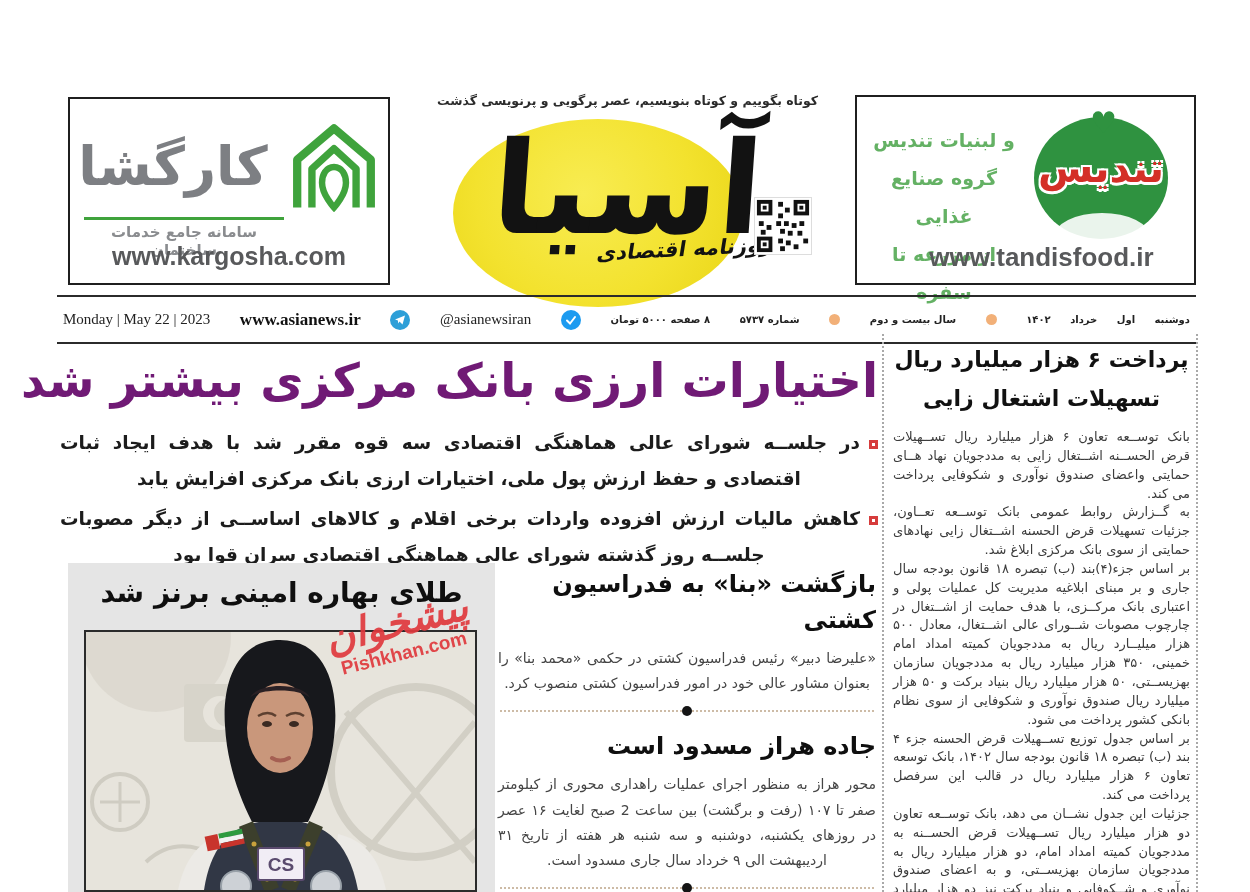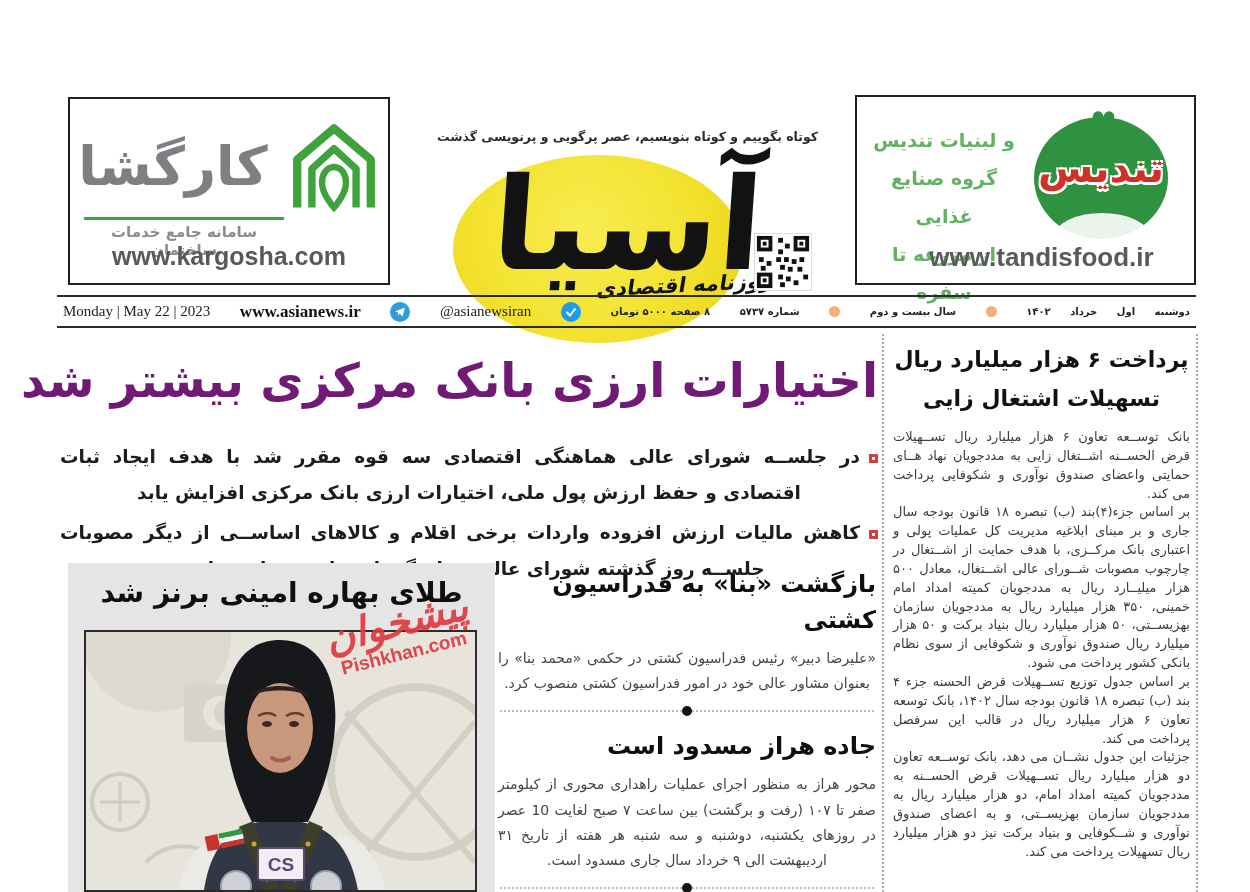--- a/index.html
+++ b/index.html
@@ -11,57 +11,57 @@
   }
   
   .ad { position:absolute; border:2px solid #1f1f1f; background:#fff; }
   .ad-left { left:68px; top:97px; width:322px; height:188px; }
   .kg-top { position:absolute; top:22px; left:0; width:100%; display:flex; align-items:center; justify-content:center; gap:20px; }
   .kg-word { font-size:54px; font-weight:900; color:#7d7f83; line-height:1; letter-spacing:-2px; }
   .kg-icon { width:92px; height:92px; }
   .kg-sub { position:absolute; top:118px; left:14px; width:200px; text-align:center; font-size:15px; font-weight:700; color:#8a8c8f; border-top:3px solid #3fa33c; padding-top:3px; }
   .kg-url { position:absolute; bottom:12px; left:0; width:100%; text-align:center; font-size:25px; font-weight:700; color:#58595b; font-family:"Liberation Sans",sans-serif; }
 
-  .masthead { position:absolute; left:425px; top:85px; width:405px; height:218px;margin-top:36px; }
+  .masthead { position:absolute; left:425px; top:85px; width:405px; height:218px; }
   .tagline { position:absolute; top:8px; width:100%; text-align:center; font-size:12.5px; font-weight:700; color:#2b2b2b; direction:rtl; }
   .sun { position:absolute; left:28px; top:34px; width:290px; height:188px; border-radius:50%;
          background: radial-gradient(circle at 45% 40%, #f8ec52 0%, #f3e22e 55%, #e8d414 100%); }
   .title-fa { position:absolute; left:0; top:18px; width:100%; text-align:center; font-size:128px; font-weight:900; color:#121212; line-height:1.35; transform:skewX(-4deg); }
   .subtitle-fa { position:absolute; right:58px; top:152px; font-size:21px; font-weight:900; color:#121212; transform:skewX(-12deg) rotate(-3deg); direction:rtl; }
   .qr { position:absolute; right:18px; top:112px; width:58px; height:58px; background:#fff; border:1px solid #ddd; }
 
   .ad-right { left:855px; top:95px; width:341px; height:190px; }
   .td-lines { position:absolute; right:170px; top:24px; width:160px; text-align:center; direction:rtl; font-size:19px; font-weight:700; color:#64b164; line-height:2.0; }
   .td-logo { position:absolute; right:18px; top:10px; width:142px; height:132px; }
   .td-circle { position:absolute; inset:10px 0 0 0; width:134px; height:122px; border-radius:50%; background:#2f9240; }
   .td-heart { position:absolute; top:-2px; left:56px; font-size:30px; color:#2f9240; z-index:2; }
   .td-brand { position:absolute; top:38px; left:0; width:134px; text-align:center; font-size:40px; font-weight:900; color:#d42f27; z-index:2; direction:rtl;
               text-shadow:-2px -2px 0 #fff, 2px -2px 0 #fff, -2px 2px 0 #fff, 2px 2px 0 #fff, 0 3px 0 #fff; }
   .td-splash { position:absolute; bottom:-4px; left:20px; width:96px; height:30px; background:#fff; border-radius:50% 50% 40% 40%/80% 80% 20% 20%; opacity:.9; z-index:1; }
   .td-url { position:absolute; bottom:10px; left:16px; width:100%; text-align:center; font-size:26px; font-weight:700; color:#58595b; font-family:"Liberation Sans",sans-serif; }
 
   
-  .dateline { position:absolute; left:57px; top:295px; width:1139px; height:33px;
+  .dateline { position:absolute; left:57px; top:295px; width:1139px; height:49px;
     border-top:2px solid #2b2b2b; border-bottom:2px solid #2b2b2b;
     display:flex; align-items:center; justify-content:space-between; padding:0 6px; }
   .dl-en { font-family:"Liberation Serif", serif; font-size:15px; color:#222; }
   .dl-site { font-family:"Liberation Serif", serif; font-size:17px; font-weight:700; color:#111; }
   .dl-handle { font-family:"Liberation Serif", serif; font-size:15px; color:#222; }
   .dl-fa { direction:rtl; font-size:10px; font-weight:700; color:#222; }
   .dl-date-fa { word-spacing:16px;text-align:center; }
   .badge { display:inline-flex; align-items:center; justify-content:center; width:20px; height:20px; border-radius:50%; }
   .badge svg { width:12px; height:12px; }
   .tg { background:#2d9fd8; }
   .vf { background:#1d9bf0; }
   .odot { width:11px; height:11px; border-radius:50%; background:#f2b078; }
 
   
   .lead { position:absolute; left:60px; top:336px; width:818px; }
   .lead-headline { direction:rtl; text-align:center; font-size:47px; font-weight:900; color:#701a75; letter-spacing:-1px; white-space:nowrap; line-height:1.9; }
-  .lead-bullets { margin-top:14px; direction:rtl; }
+  .lead-bullets { direction:rtl; }
   .bullet-item { font-size:18.5px; font-weight:700; color:#1c1c1c; line-height:1.95; text-align:justify; text-align-last:center; margin-bottom:4px; }
   .sq { display:inline-block; width:9px; height:9px; border:3px solid #d63c3c; margin-left:9px; }
 
   
   .vrule { position:absolute; top:334px; height:558px; width:0; border-left:2px dotted #a9a9a9; }
   .vrule-left { left:882px; }
   .vrule-right { left:1196px; }
 
   
   .right-col { position:absolute; left:893px; top:341px; width:297px; direction:rtl; }
@@ -187,20 +187,21 @@
   <div class="vrule vrule-left"></div>
   <div class="vrule vrule-right"></div>
 
   <div class="right-col">
     <div class="rc-head">
       <div>پرداخت ۶ هزار میلیارد ریال</div>
       <div>تسهیلات اشتغال زایی</div>
     </div>
     <div class="rc-body">
       <p>بانک توســعه تعاون ۶ هزار میلیارد ریال تســهیلات قرض الحســنه اشــتغال زایی به مددجویان نهاد هــای حمایتی واعضای صندوق نوآوری و شکوفایی پرداخت می کند.</p>
+      <p>به گــزارش روابط عمومی بانک توســعه تعــاون، جزئیات تسهیلات قرض الحسنه اشــتغال زایی نهادهای حمایتی از سوی بانک مرکزی ابلاغ شد.</p>
       <p>بر اساس جزء(۴)بند (ب) تبصره ۱۸ قانون بودجه سال جاری و بر مبنای ابلاغیه مدیریت کل عملیات پولی و اعتباری بانک مرکــزی، با هدف حمایت از اشــتغال در چارچوب مصوبات شــورای عالی اشــتغال، معادل ۵۰۰ هزار میلیــارد ریال به مددجویان کمیته امداد امام خمینی، ۳۵۰ هزار میلیارد ریال به مددجویان سازمان بهزیســتی، ۵۰ هزار میلیارد ریال بنیاد برکت و ۵۰ هزار میلیارد ریال صندوق نوآوری و شکوفایی از سوی نظام بانکی کشور پرداخت می شود.</p>
       <p>بر اساس جدول توزیع تســهیلات قرض الحسنه جزء ۴ بند (ب) تبصره ۱۸ قانون بودجه سال ۱۴۰۲، بانک توسعه تعاون ۶ هزار میلیارد ریال در قالب این سرفصل پرداخت می کند.</p>
       <p>جزئیات این جدول نشــان می دهد، بانک توســعه تعاون دو هزار میلیارد ریال تســهیلات قرض الحســنه به مددجویان کمیته امداد امام، دو هزار میلیارد ریال به مددجویان سازمان بهزیســتی، و به اعضای صندوق نوآوری و شــکوفایی و بنیاد برکت نیز دو هزار میلیارد ریال تسهیلات پرداخت می کند.</p>
 
     </div>
   </div>
 
   <div class="photo-panel">
     <div class="photo-head">طلای بهاره امینی برنز شد</div>
     <div class="photo-frame">
@@ -265,21 +266,21 @@
   <div class="mid-col">
     <div class="mid-article">
       <div class="mid-title">بازگشت «بنا» به فدراسیون کشتی</div>
       <div class="mid-body">«علیرضا دبیر» رئیس فدراسیون کشتی در حکمی «محمد بنا» را بعنوان مشاور عالی خود در امور فدراسیون کشتی منصوب کرد.</div>
     </div>
     <div class="sep">
         <span class="sep-dot"></span>
       </div>
     <div class="mid-article">
       <div class="mid-title">جاده هراز مسدود است</div>
-      <div class="mid-body">محور هراز به منظور اجرای عملیات راهداری محوری از کیلومتر صفر تا ۱۰۷ (رفت و برگشت) بین ساعت ۷ صبح لغایت 10 عصر در روزهای یکشنبه، دوشنبه و سه شنبه هر هفته از تاریخ ۳۱ اردیبهشت الی ۹ خرداد سال جاری مسدود است.</div>
+      <div class="mid-body">محور هراز به منظور اجرای عملیات راهداری محوری از کیلومتر صفر تا ۱۰۷ (رفت و برگشت) بین ساعت 2 صبح لغایت ۱۶ عصر در روزهای یکشنبه، دوشنبه و سه شنبه هر هفته از تاریخ ۳۱ اردیبهشت الی ۹ خرداد سال جاری مسدود است.</div>
     </div>
     <div class="sep">
         <span class="sep-dot"></span>
       </div>
 
   </div>
 
 </div>
 
 </body></html>

